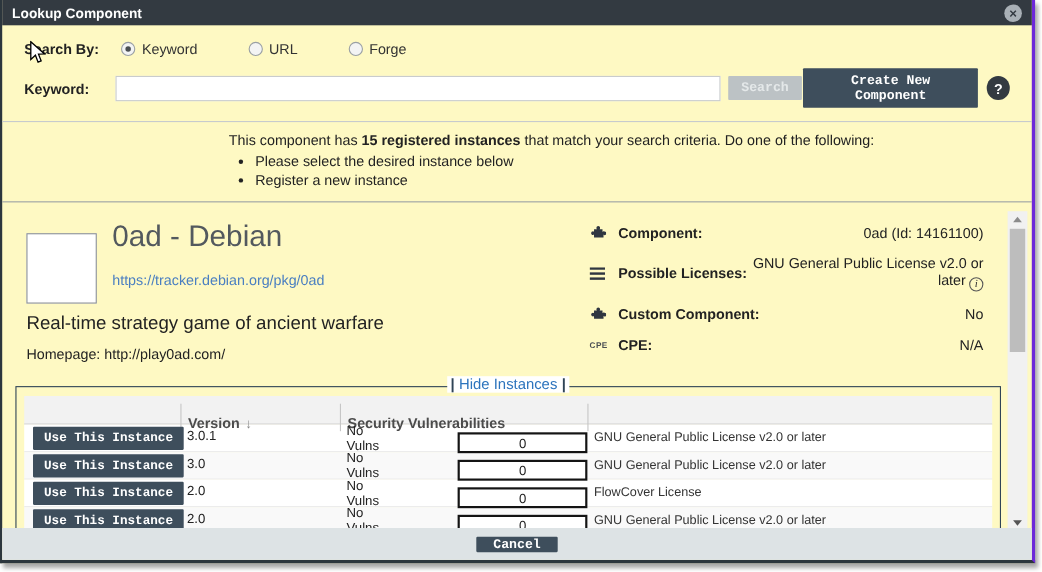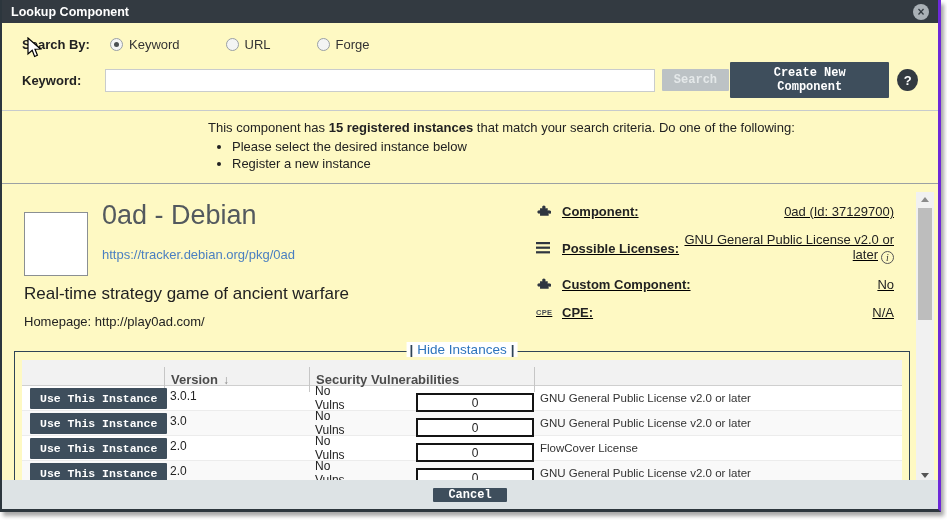--- a/index.html
+++ b/index.html
@@ -50,21 +50,21 @@
 
   .thumb-box { position:absolute; left:22px; top:28px; width:64px; height:64px;
                background:#fff; border:1px solid #8a8f93; }
   .comp-name { position:absolute; left:100px; top:16px; font-size:27px; color:#53595e; }
   .comp-link { position:absolute; left:100px; top:63px; font-size:13px; color:#4a7fc1;
                text-decoration:none; cursor:pointer; }
   .comp-desc { position:absolute; left:22px; top:100px; font-size:17px; color:#222; }
   .comp-home { position:absolute; left:22px; top:130px; font-size:13px; color:#222; }
 
   .details { position:absolute; left:534px; top:20px; right:44px; }
-  .drow { display:flex; align-items:center; margin-bottom:13px; min-height:15px;text-decoration:underline; }
+  .drow { display:flex; align-items:center; margin-bottom:13px; min-height:15px; }
   .dicon { width:26px; display:flex; align-items:center; color:#2f3640; }
   .dicon svg { display:block; }
   .cpe-glyph { font-size:7.5px; font-weight:bold; color:#4a4f53; letter-spacing:.3px; }
   .dlabel { font-size:13px; font-weight:bold; color:#222; }
   .dvalue { flex:1; text-align:right; font-size:13px; color:#222; }
   .info-circle { display:inline-block; width:13px; height:13px; border:1px solid #555;
                  border-radius:50%; font-size:10px; line-height:12px; text-align:center;
                  font-family:"Liberation Serif", serif; font-style:italic; margin-left:3px;
                  color:#333; vertical-align:-2px; cursor:pointer; }
 
@@ -72,21 +72,21 @@
   .instances { position:absolute; left:12px; right:28px; top:167px; height:170px;
                border:1px solid #2f4456; }
   .legend { position:absolute; top:-10px; left:50%; transform:translateX(-50%);
             background:#fff; padding:0 3px; font-size:13.5px; white-space:nowrap; }
   .legend .pipe { color:#2f4456; font-weight:bold; }
   .legend .lg-link { color:#2d74bd; cursor:pointer; padding:0 4px; }
 
   .tbl { margin:8px 7px 0 7px; font-size:12px; }
   .thead { display:flex; background:#f2f2f2; height:26px; align-items:center;
            border-bottom:1px solid #cfcfcf; color:#4c4c4c; font-weight:bold; font-size:13px; }
-  .thead > div { height:100%; display:flex; align-items:center;margin-top:14px; }
+  .thead > div { height:100%; display:flex; align-items:flex-end;margin-top:14px; }
   .c1 { width:142px; flex:none; }
   .c2 { width:145px; flex:none; padding-left:6px; }
   .c3 { width:225px; flex:none; padding-left:6px; }
   .c4 { flex:1; padding-left:6px; }
   .c5 { width:48px; flex:none; }
   .thead .c2, .thead .c3, .thead .c4 { border-left:1px solid #c6c6c6; }
   .thead .c5 { border-left:1px solid #c6c6c6; }
   .sort-arrow { color:#8a8a8a; margin-left:5px; font-size:12px; }
 
   .trow { display:flex; align-items:center; height:25px; border-bottom:1px solid #ececec;
@@ -178,21 +178,21 @@
     <div class="comp-home">Homepage: http://play0ad.com/</div>
 
     <div class="details">
       <div class="drow">
         <span class="dicon">
           <svg width="15" height="15" viewBox="0 0 16 16">
               <path fill="#2f3640" d="M13.6 6.6c-.5 0-.9.3-1.1.7V4.6H9.7c.3-.3.5-.7.5-1.2C10.2 2.4 9.4 1.6 8.4 1.6S6.6 2.4 6.6 3.4c0 .5.2.9.5 1.2H4.3v2.5c-.3-.2-.6-.4-1-.4-1 0-1.8.8-1.8 1.8s.8 1.8 1.8 1.8c.4 0 .7-.1 1-.4v2.7h9.2v-2.9c.2.4.6.7 1.1.7 1 0 1.8-.8 1.8-1.8s-.8-1.8-1.8-1.8z"></path>
             </svg>
         </span>
         <span class="dlabel">Component:</span>
-        <span class="dvalue">0ad (Id: 37129700)</span>
+        <span class="dvalue">0ad (Id: 14161100)</span>
       </div>
       <div class="drow">
         <span class="dicon">
           <svg width="14" height="12" viewBox="0 0 14 12">
               <g fill="#2f3640">
                 <rect x="0" y="0" width="14" height="2.2"></rect>
                 <rect x="0" y="4.6" width="14" height="2.2"></rect>
                 <rect x="0" y="9.2" width="14" height="2.2"></rect>
               </g>
             </svg>

